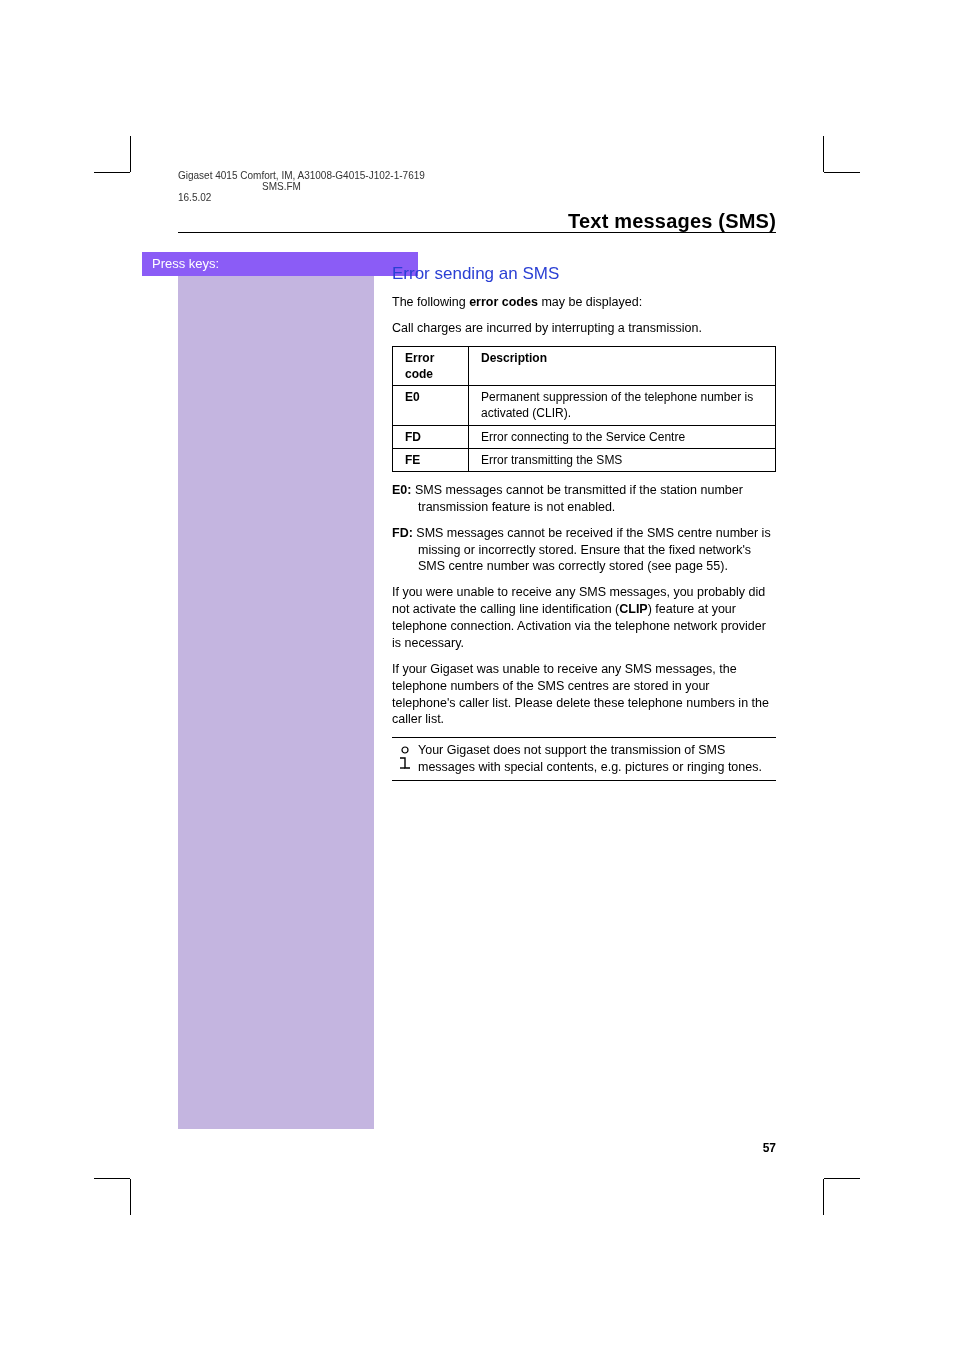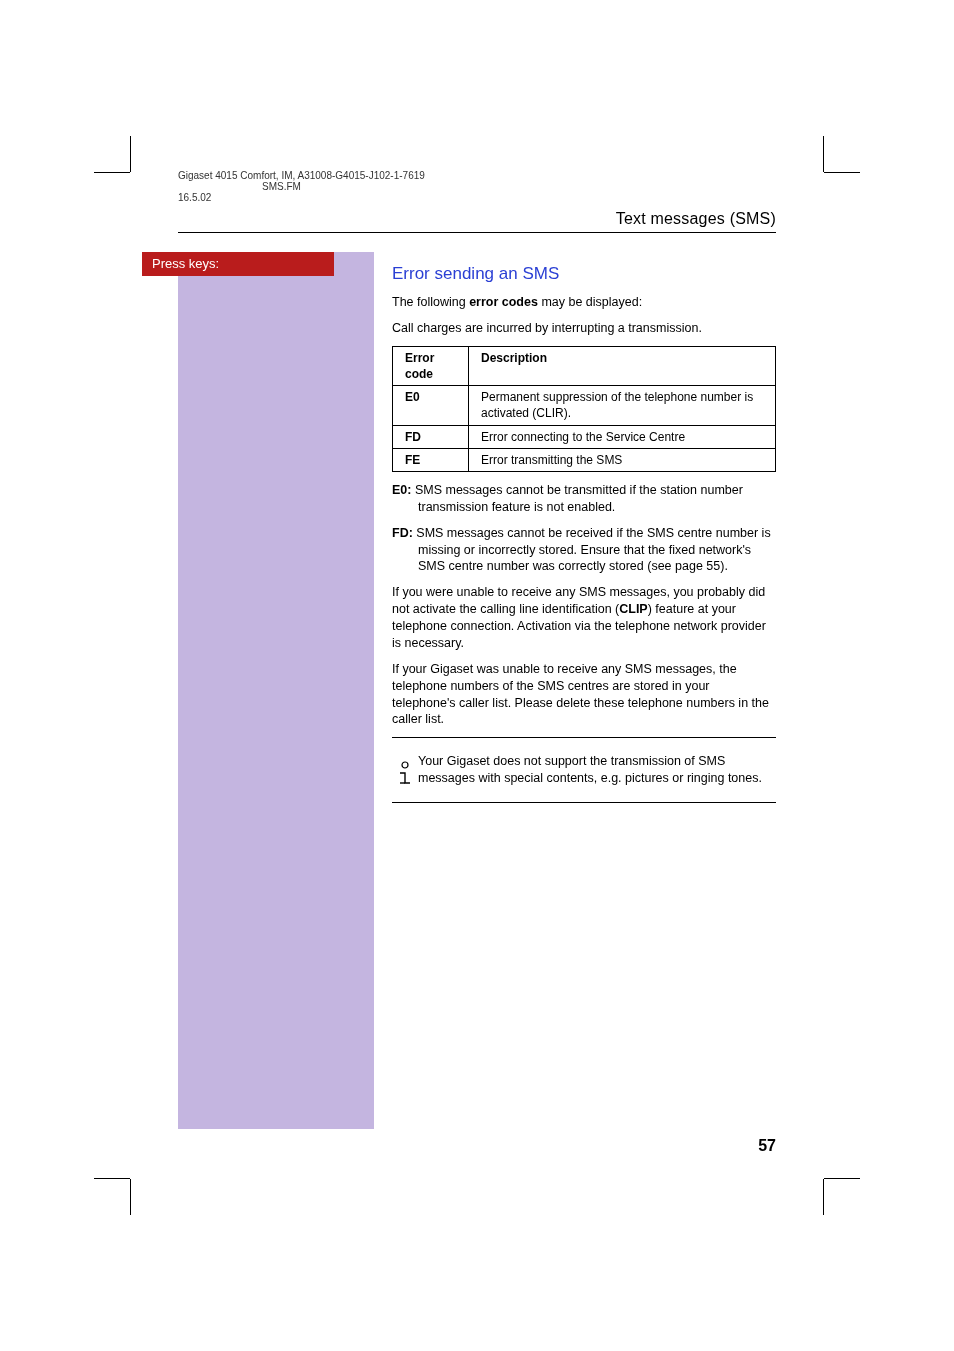--- a/index.html
+++ b/index.html
@@ -13,45 +13,45 @@
   .cm-bl-h { bottom: 172px; left: 94px; width: 36px; height: 1px; }
   .cm-bl-v { bottom: 136px; left: 130px; width: 1px; height: 36px; }
   .cm-br-h { bottom: 172px; right: 94px; width: 36px; height: 1px; }
   .cm-br-v { bottom: 136px; right: 130px; width: 1px; height: 36px; }
 
   .top-meta { position: absolute; top: 170px; left: 178px; right: 130px; display: flex; justify-content: space-between; font-size: 10px; color: #333; flex-direction: column; }
   .top-meta span:first-child { flex: 1; }
   .top-meta span:nth-child(2) { flex: 0 0 auto; margin-left: 84px; }
   .top-meta span:nth-child(3) { flex: 0 0 auto; }
 
-  .running-head { position: absolute; top: 210px; right: 178px; font-size: 16px; font-weight: 400; letter-spacing: 0.2px; }
+  .running-head { position: absolute; top: 210px; right: 178px; font-size: 20px; font-weight: 700; letter-spacing: 0.2px; }
   .hr-top { position: absolute; top: 232px; left: 178px; right: 178px; height: 1px; background: #000; }
 
   .sidebar { position: absolute; top: 252px; left: 178px; width: 196px; bottom: 222px; background: #c4b5e0; }
-  .sidebar-label { position: absolute; top: 0; left: -36px; width: 192px; background: #b91c1c; color: #fff; font-size: 13px; padding: 4px 22px 5px 10px; }
+  .sidebar-label { position: absolute; top: 0; left: -36px; width: 276px; background: #8b5cf6; color: #fff; font-size: 13px; padding: 4px 22px 5px 10px; }
 
   .content { position: absolute; top: 256px; left: 392px; right: 178px; }
 
   .h2 { color: #2a3fd4; font-size: 17px; font-weight: 400; margin: 8px 0 10px 0; }
   .body { font-size: 12.5px; line-height: 1.35; }
   .body p { margin-bottom: 9px; }
   .body strong { font-weight: 700; }
 
   table.err { width: 100%; border-collapse: collapse; font-size: 12px; margin: 4px 0 10px 0; }
   table.err th, table.err td { border: 1px solid #000; padding: 3px 12px; text-align: left; vertical-align: top; }
   table.err th { font-weight: 700; }
   table.err td.code { font-weight: 700; width: 76px; }
 
   .def { margin-bottom: 9px; padding-left: 26px; text-indent: -26px; }
 
-  .note-wrap { display: flex; align-items: flex-end; border-top: 1px solid #000; border-bottom: 1px solid #000; padding: 15px 0; margin-top: 6px; }
+  .note-wrap { display: flex; align-items: center; border-top: 1px solid #000; border-bottom: 1px solid #000; padding: 4px 0; margin-top: 6px; }
   .note-icon { width: 26px; flex: 0 0 26px; display: flex; flex-direction: column; align-items: center; }
   .note-text { flex: 1; font-size: 12.5px; line-height: 1.35; }
 
-  .page-num { position: absolute; bottom: 196px; right: 178px; font-size: 16px; font-weight: 700; }
+  .page-num { position: absolute; bottom: 196px; right: 178px; font-size: 12px; font-weight: 700; }
 </style>
 </head>
 <body>
 
 <div class="page">
   <div class="crop-mark cm-tl-h"></div>
   <div class="crop-mark cm-tl-v"></div>
   <div class="crop-mark cm-tr-h"></div>
   <div class="crop-mark cm-tr-v"></div>
   <div class="crop-mark cm-bl-h"></div>

